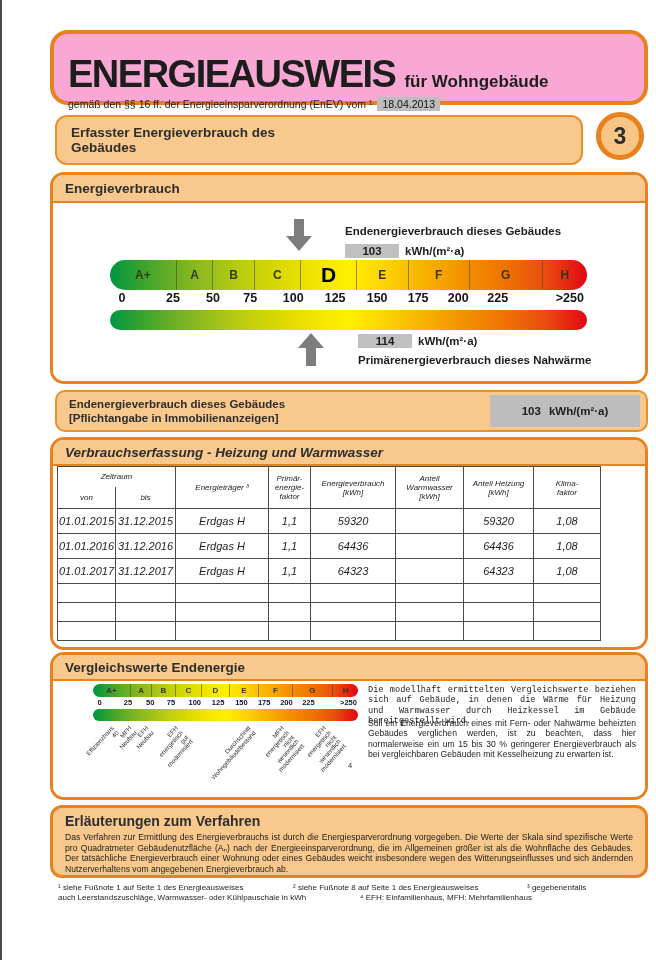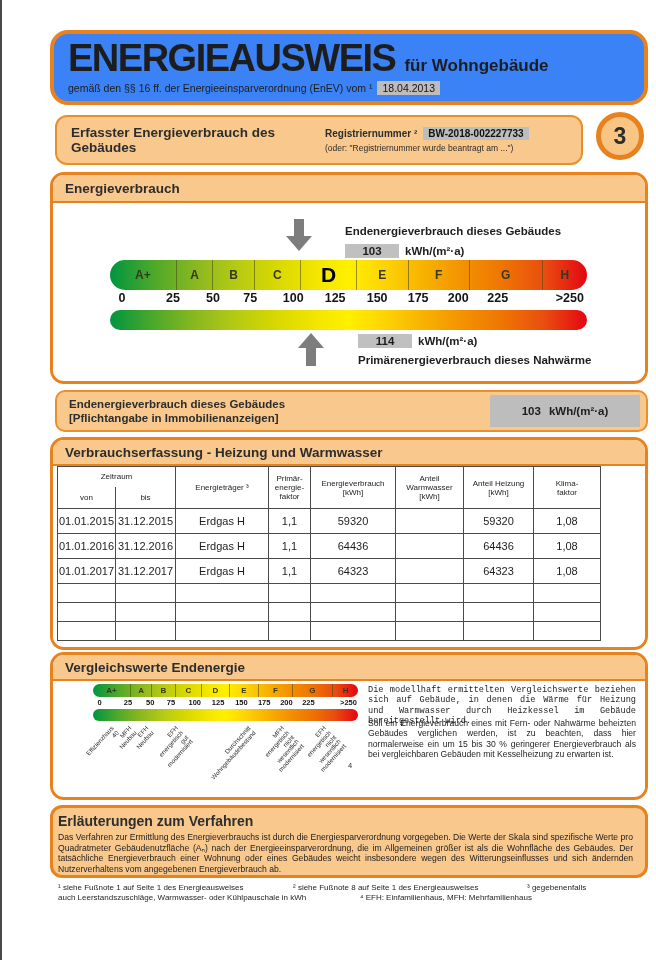--- a/index.html
+++ b/index.html
@@ -3,21 +3,21 @@
 <meta charset="utf-8">
 <style>
   * { margin:0; padding:0; box-sizing:border-box; }
   body { background:#e5e5e5; font-family:"Liberation Sans", sans-serif; }
   .page { position:relative; width:656px; height:960px; background:#ffffff; overflow:hidden;
           font-family:"Liberation Sans", sans-serif; color:#222; }
   .page-edge { position:absolute; left:0; top:0; width:2px; height:100%; background:#4a4a4a; }
 
   
   .header-box { position:absolute; left:50px; top:30px; width:598px; height:75px;
-                border:4px solid #e8821e; border-radius:18px; background:#3b82f6; padding:4px 0 0 14px; }
+                border:4px solid #e8821e; border-radius:18px; background:#f9a8d4; padding:20px 0 0 14px; }
   .header-title-row { display:flex; align-items:baseline; }
   .header-title { font-size:38px; font-weight:bold; letter-spacing:-1.5px; color:#1d1d1d; line-height:40px; }
   .header-subtitle { font-size:17px; font-weight:bold; color:#1d1d1d; margin-left:9px; }
   .header-law { font-size:10.5px; color:#1d1d1d; margin-top:3px; display:flex; align-items:center; gap:5px; }
   .gray-box { background:#bdbdbd; padding:1px 5px; color:#111; }
 
   
   .banner { position:absolute; left:55px; top:115px; width:528px; height:50px;
             background:#f9c88d; border:2px solid #eb8f2e; border-radius:12px;
             display:flex; align-items:center; }
@@ -79,21 +79,21 @@
   .cmp-text { position:absolute; font-size:8.6px; line-height:10.4px; color:#1d1d1d; text-align:justify; }
   .cmp-label { position:absolute; width:0; height:0; }
   .cmp-label > span { position:absolute; right:0; top:0; transform-origin:100% 0;
                       transform:rotate(-48deg); white-space:pre-line; text-align:right;
                       font-size:6.3px; line-height:6.8px; color:#2d2d2d; display:block; }
   .cmp-class-letter { font-size:8px; font-weight:bold; color:#38381f; }
   .cmp-foot { position:absolute; font-size:7.5px; color:#2d2d2d; }
 
   
   .expl-panel { position:absolute; left:50px; top:805px; width:598px; height:73px;
-                border:3px solid #e8821e; border-radius:12px; background:#f9c88d; padding:5px 12px 0 5px; }
+                border:3px solid #e8821e; border-radius:12px; background:#f9c88d; padding:5px 12px 0 12px; }
   .expl-title { font-size:14px; font-weight:bold; color:#2d2d2d; }
   .expl-text { font-size:8.6px; line-height:10.6px; color:#1d1d1d; text-align:justify; margin-top:3px; }
 
   .footnote { position:absolute; font-size:8px; color:#1d1d1d; white-space:nowrap; }
 </style>
 </head>
 <body>
 
 <div class="page">
   <div class="page-edge"></div>
@@ -104,27 +104,20 @@
       <span class="header-subtitle">für Wohngebäude</span>
     </div>
     <div class="header-law">
       <span>gemäß den §§ 16 ff. der Energieeinsparverordnung (EnEV) vom ¹</span>
       <span class="gray-box" style="font-size:10.5px;">18.04.2013</span>
     </div>
   </div>
 
   <div class="banner">
     <div class="banner-title">Erfasster Energieverbrauch des Gebäudes</div>
-    <div class="banner-reg">
-      <div class="banner-reg-row">
-        <span>Registriernummer ²</span>
-        <span class="gray-box" style="font-size:10px;font-weight:bold;">BW-2018-002227733</span>
-      </div>
-      <div class="banner-reg-alt">(oder: "Registriernummer wurde beantragt am ...")</div>
-    </div>
   </div>
   <div class="page-circle">3</div>
 
   <div class="panel" style="left:50px; top:172px; width:598px; height:212px;">
     <div class="panel-strip" style="height:28px;">
       <span class="panel-title">Energieverbrauch</span>
     </div>
     <div class="panel-body" style="height:176px;">
 
       <div class="arrow" style="left:233px; top:16px; width:26px; height:32px;">
@@ -201,21 +194,21 @@
     <div class="end-band-text">
       <div>Endenergieverbrauch dieses Gebäudes</div>
       <div>[Pflichtangabe in Immobilienanzeigen]</div>
     </div>
     <div class="end-band-box">
       <span>103</span>
       <span>kWh/(m²·a)</span>
     </div>
   </div>
 
-  <div class="panel" style="left:50px; top:437px; width:598px; height:213px;">
+  <div class="panel" style="left:50px; top:437px; width:598px; height:213px;font-style:italic;">
     <div class="panel-strip" style="height:26px;">
       <span class="panel-title">Verbrauchserfassung - Heizung und Warmwasser</span>
     </div>
     <div class="panel-body" style="height:179px;">
       <table class="ctable">
         <colgroup>
           <col style="width:58px">
             <col style="width:60px">
             <col style="width:93px">
             <col style="width:42px">

